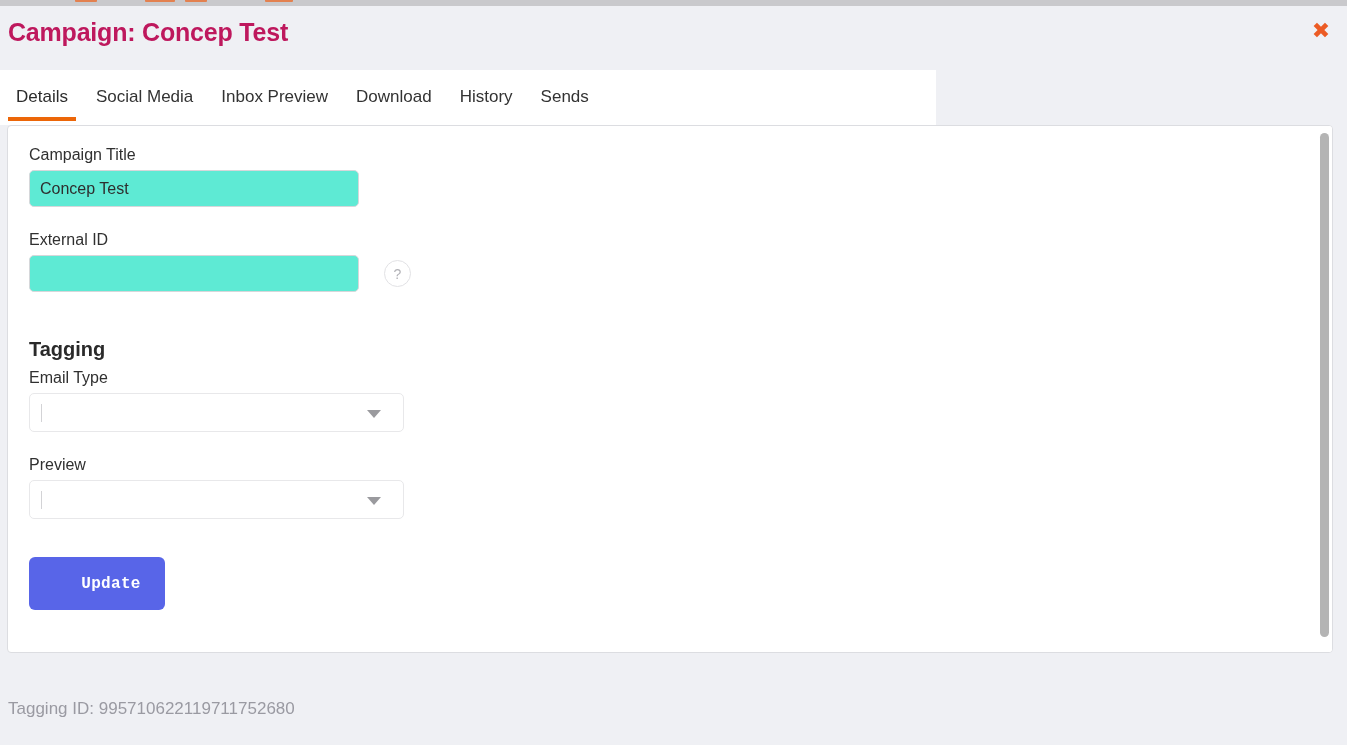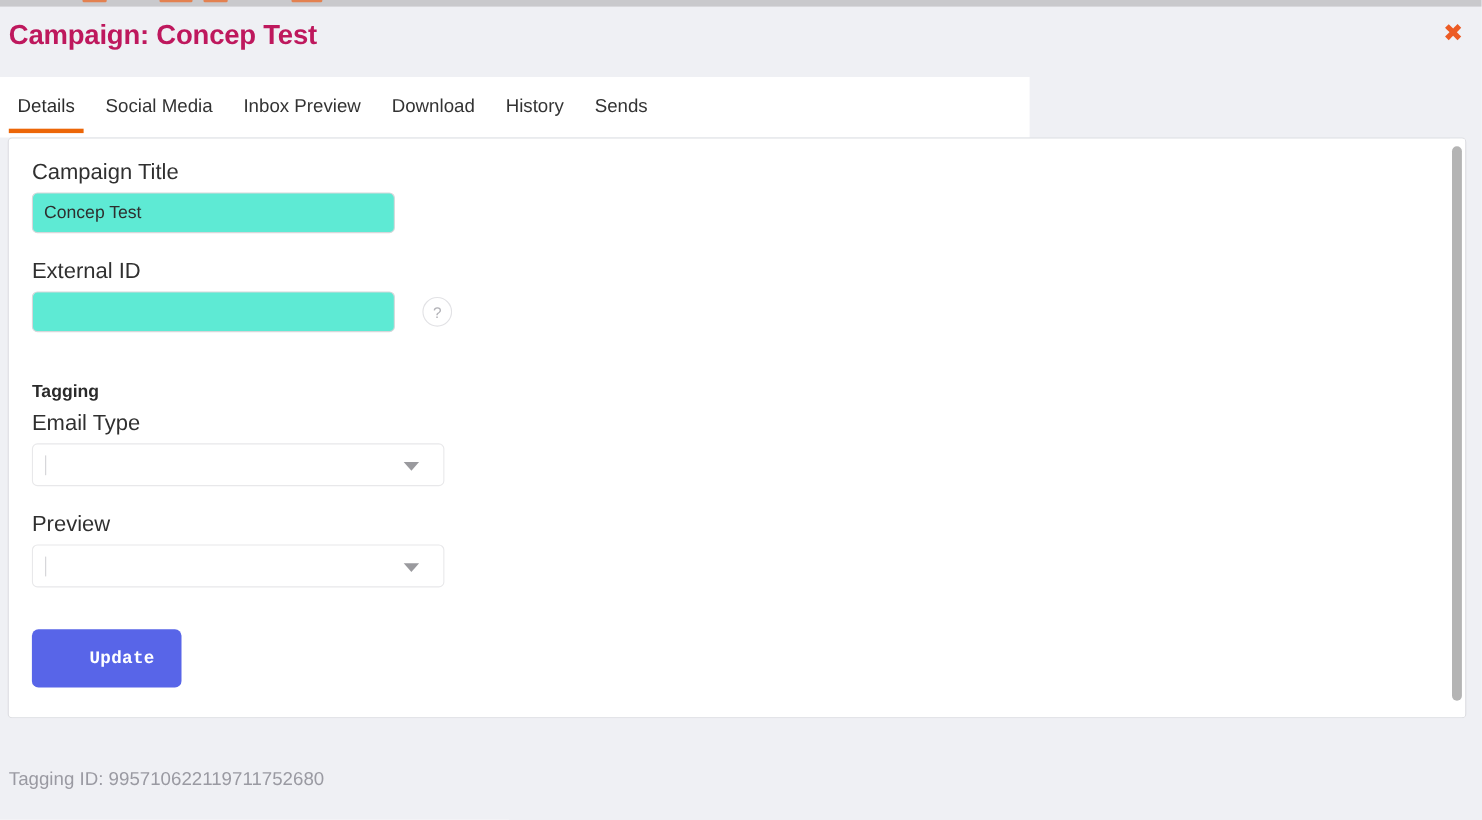--- a/index.html
+++ b/index.html
@@ -118,21 +118,21 @@
     box-sizing: border-box;
     overflow: hidden;
   }
   .panel-inner {
     position: absolute;
     top: 0; left: 0;
     padding: 20px 20px 0 21px;
   }
 
   .field-label {
-    font-size: 20px;
+    font-size: 16px;
     color: #303030;
     margin: 0 0 6px 0;
   }
   .field-label.spaced { margin-top: 24px; }
 
   .text-input {
     width: 330px;
     height: 37px;
     border: 1px solid #d6d7da;
     border-radius: 5px;
@@ -159,21 +159,21 @@
     color: #b2b2b7;
     font-size: 14px;
     line-height: 26px;
     text-align: center;
     cursor: pointer;
     background: #fff;
     box-sizing: border-box;
   }
 
   .section-heading {
-    font-size: 16px;
+    font-size: 20px;
     font-weight: bold;
     color: #2a2a2a;
     margin: 46px 0 8px 0;
   }
 
   .select-box {
     position: relative;
     width: 375px;
     height: 39px;
     border: 1px solid #e8e8ea;

